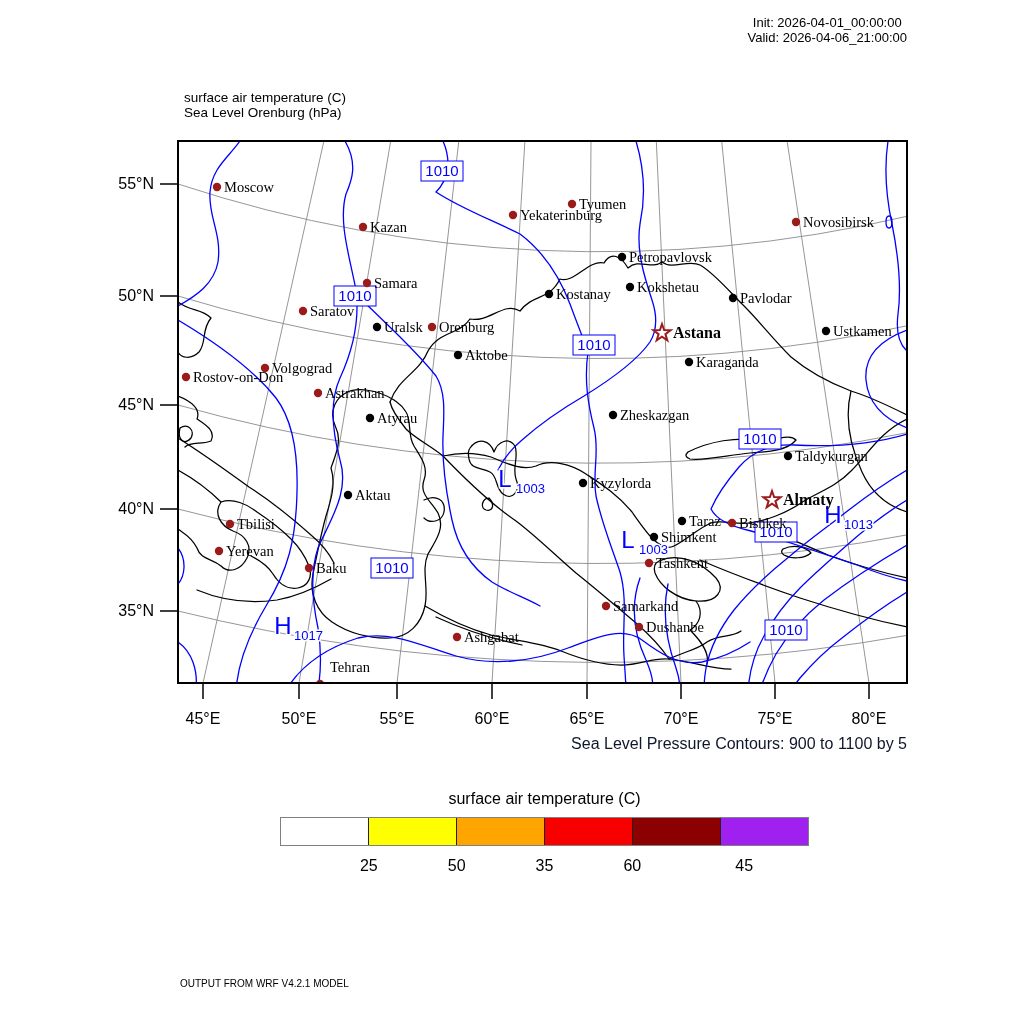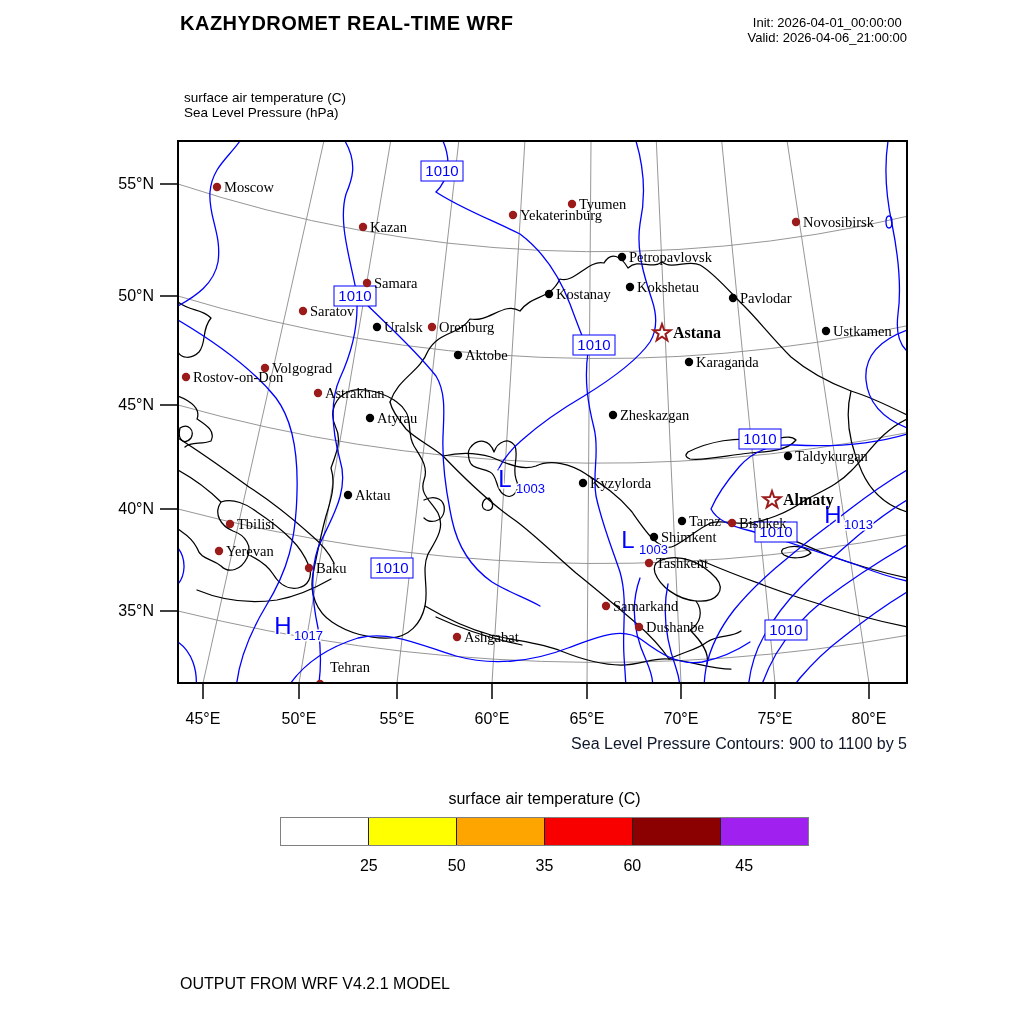--- a/index.html
+++ b/index.html
@@ -10,37 +10,36 @@
   .legend{position:absolute;left:184px;top:90px;font-size:13.5px;line-height:15px;}
   svg#map{position:absolute;left:0;top:0;}
   .contour-note{position:absolute;right:117px;top:735px;font-size:16px;color:#0f172a;}
   .cbar-title{position:absolute;left:281px;width:527px;top:790px;text-align:center;font-size:16px;}
   .cbar{position:absolute;left:281px;top:818px;width:527px;height:27px;display:flex;
         outline:1px solid #808080;}
   .cbar .seg{flex:1 1 0;border-left:1px solid #222;}
   .cbar .seg:first-child{border-left:none;}
   .cbar-labels{position:absolute;left:0;top:857px;width:827px;height:20px;font-size:16px;}
   .cbar-labels span{position:absolute;transform:translateX(-50%);}
-  .model-info{position:absolute;left:180px;top:976px;font-size:16px;line-height:16.5px;}
+  .model-info{position:absolute;left:180px;top:976px;font-size:10px;line-height:16.5px;}
 </style>
 </head>
 <body>
 
 <div class="page">
 
-  <div class="title">KAZHYDROMET REAL-TIME WRF</div>
 
   <div class="runinfo">
     <div>Init: 2026-04-01_00:00:00</div>
     <div>Valid: 2026-04-06_21:00:00</div>
   </div>
 
   <div class="legend">
     <div>surface air temperature   (C)</div>
-    <div>Sea Level Pressure   (hPa)</div>
+    <div>Sea Level Orenburg   (hPa)</div>
   </div>
 
   <svg id="map" width="1024" height="1024">
     <defs>
       <clipPath id="mapclip">
           <rect x="178" y="141" width="729" height="542"></rect>
         </clipPath>
     </defs>
 
     <g clip-path="url(#mapclip)">

